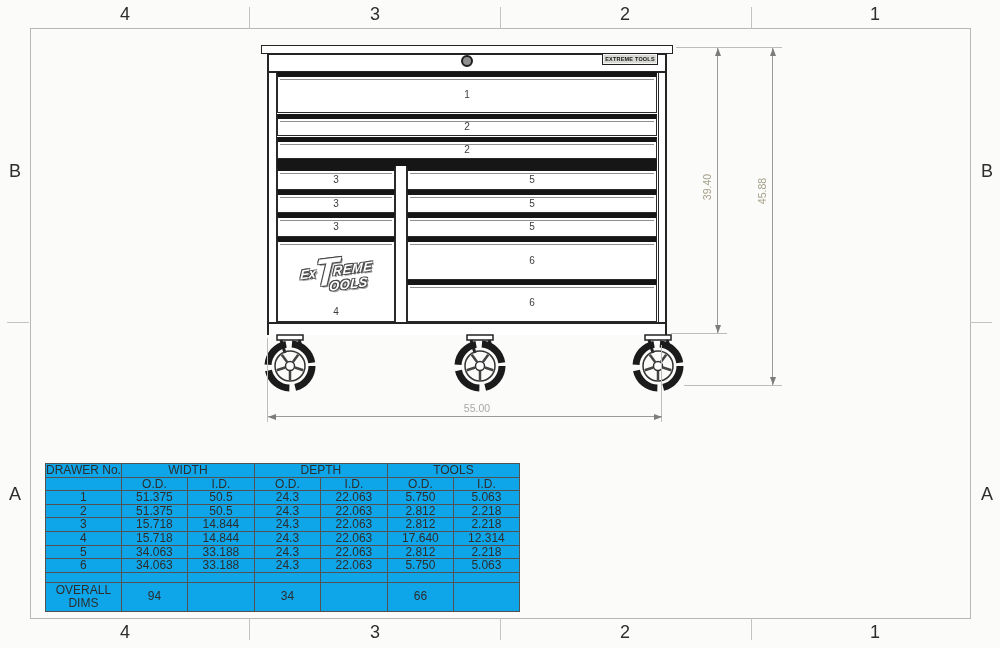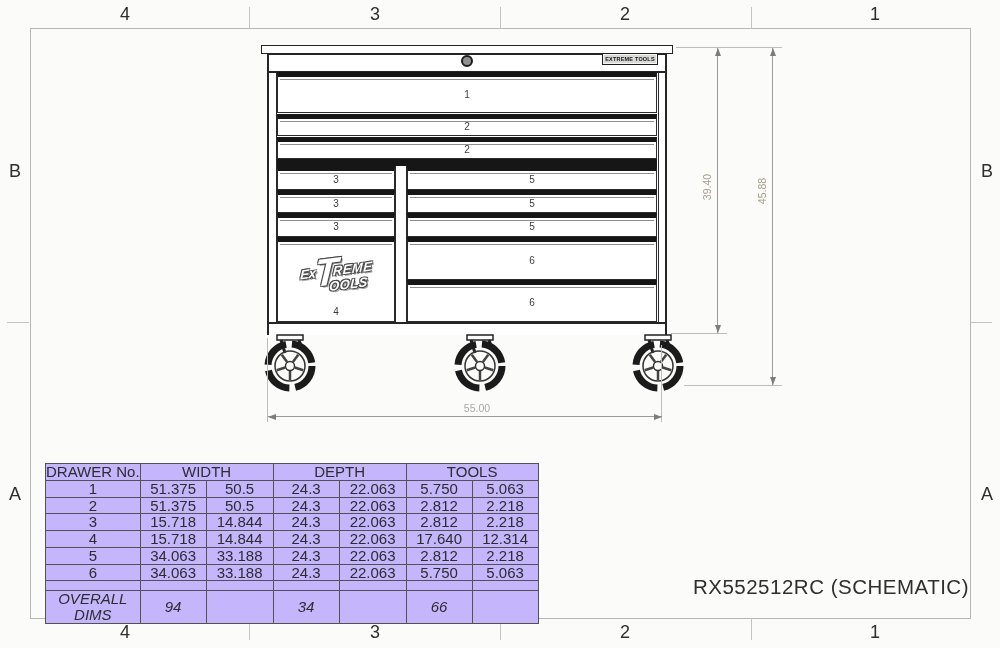--- a/index.html
+++ b/index.html
@@ -56,25 +56,25 @@
   .arr{position:absolute;width:0;height:0;}
   .arr.left{border-top:3px solid transparent;border-bottom:3px solid transparent;border-right:8px solid #7c7c7a;}
   .arr.right{border-top:3px solid transparent;border-bottom:3px solid transparent;border-left:8px solid #7c7c7a;}
   .arr.up{border-left:3px solid transparent;border-right:3px solid transparent;border-bottom:8px solid #7c7c7a;}
   .arr.down{border-left:3px solid transparent;border-right:3px solid transparent;border-top:8px solid #7c7c7a;}
   .dimh{position:absolute;width:60px;text-align:center;font-size:10.5px;color:#a9a9a7;}
   .dimv{position:absolute;width:64px;height:14px;text-align:center;font-size:10.5px;color:#a49f87;
     transform:rotate(-90deg);}
   
   .spec{position:absolute;left:45px;top:463px;border-collapse:collapse;table-layout:fixed;
-    font-size:15px;color:#2d2d2d;background:#c4b5fd;padding-left:45px;}
+    font-size:12px;color:#2d2d2d;background:#0ea5e9;padding-left:45px;}
   .spec td{border:1px solid #525252;text-align:center;padding:0;height:12px;line-height:1.05;
     overflow:hidden;white-space:nowrap;}
   .spec tr.empty td{height:9px;}
-  .spec tr.overall td{height:28px;font-style:italic;}
+  .spec tr.overall td{height:28px;}
   .spec .pre{white-space:pre-line;}
   
   .title{position:absolute;right:31px;top:575px;font-size:20.5px;color:#2f2f2f;letter-spacing:.5px;}
 </style>
 </head>
 <body>
 
 <div class="canvas">
 
   <div class="frame"></div>
@@ -240,20 +240,29 @@
         <col style="width:66px">
     </colgroup>
     <tbody>
     <tr>
       <td>DRAWER No.</td>
       <td colspan="2">WIDTH</td>
       <td colspan="2">DEPTH</td>
       <td colspan="2">TOOLS</td>
     </tr>
     <tr>
+      <td></td>
+      <td>O.D.</td>
+      <td>I.D.</td>
+      <td>O.D.</td>
+      <td>I.D.</td>
+      <td>O.D.</td>
+      <td>I.D.</td>
+    </tr>
+    <tr>
       <td>1</td>
           <td>51.375</td>
           <td>50.5</td>
           <td>24.3</td>
           <td>22.063</td>
           <td>5.750</td>
           <td>5.063</td>
     </tr>
     <tr>
       <td>2</td>
@@ -315,15 +324,14 @@
       <td>94</td>
       <td></td>
       <td>34</td>
       <td></td>
       <td>66</td>
       <td></td>
     </tr>
     </tbody>
   </table>
 
-  <div class="title">RX552512RC (SCHEMATIC)</div>
 
 </div>
 
 </body></html>

